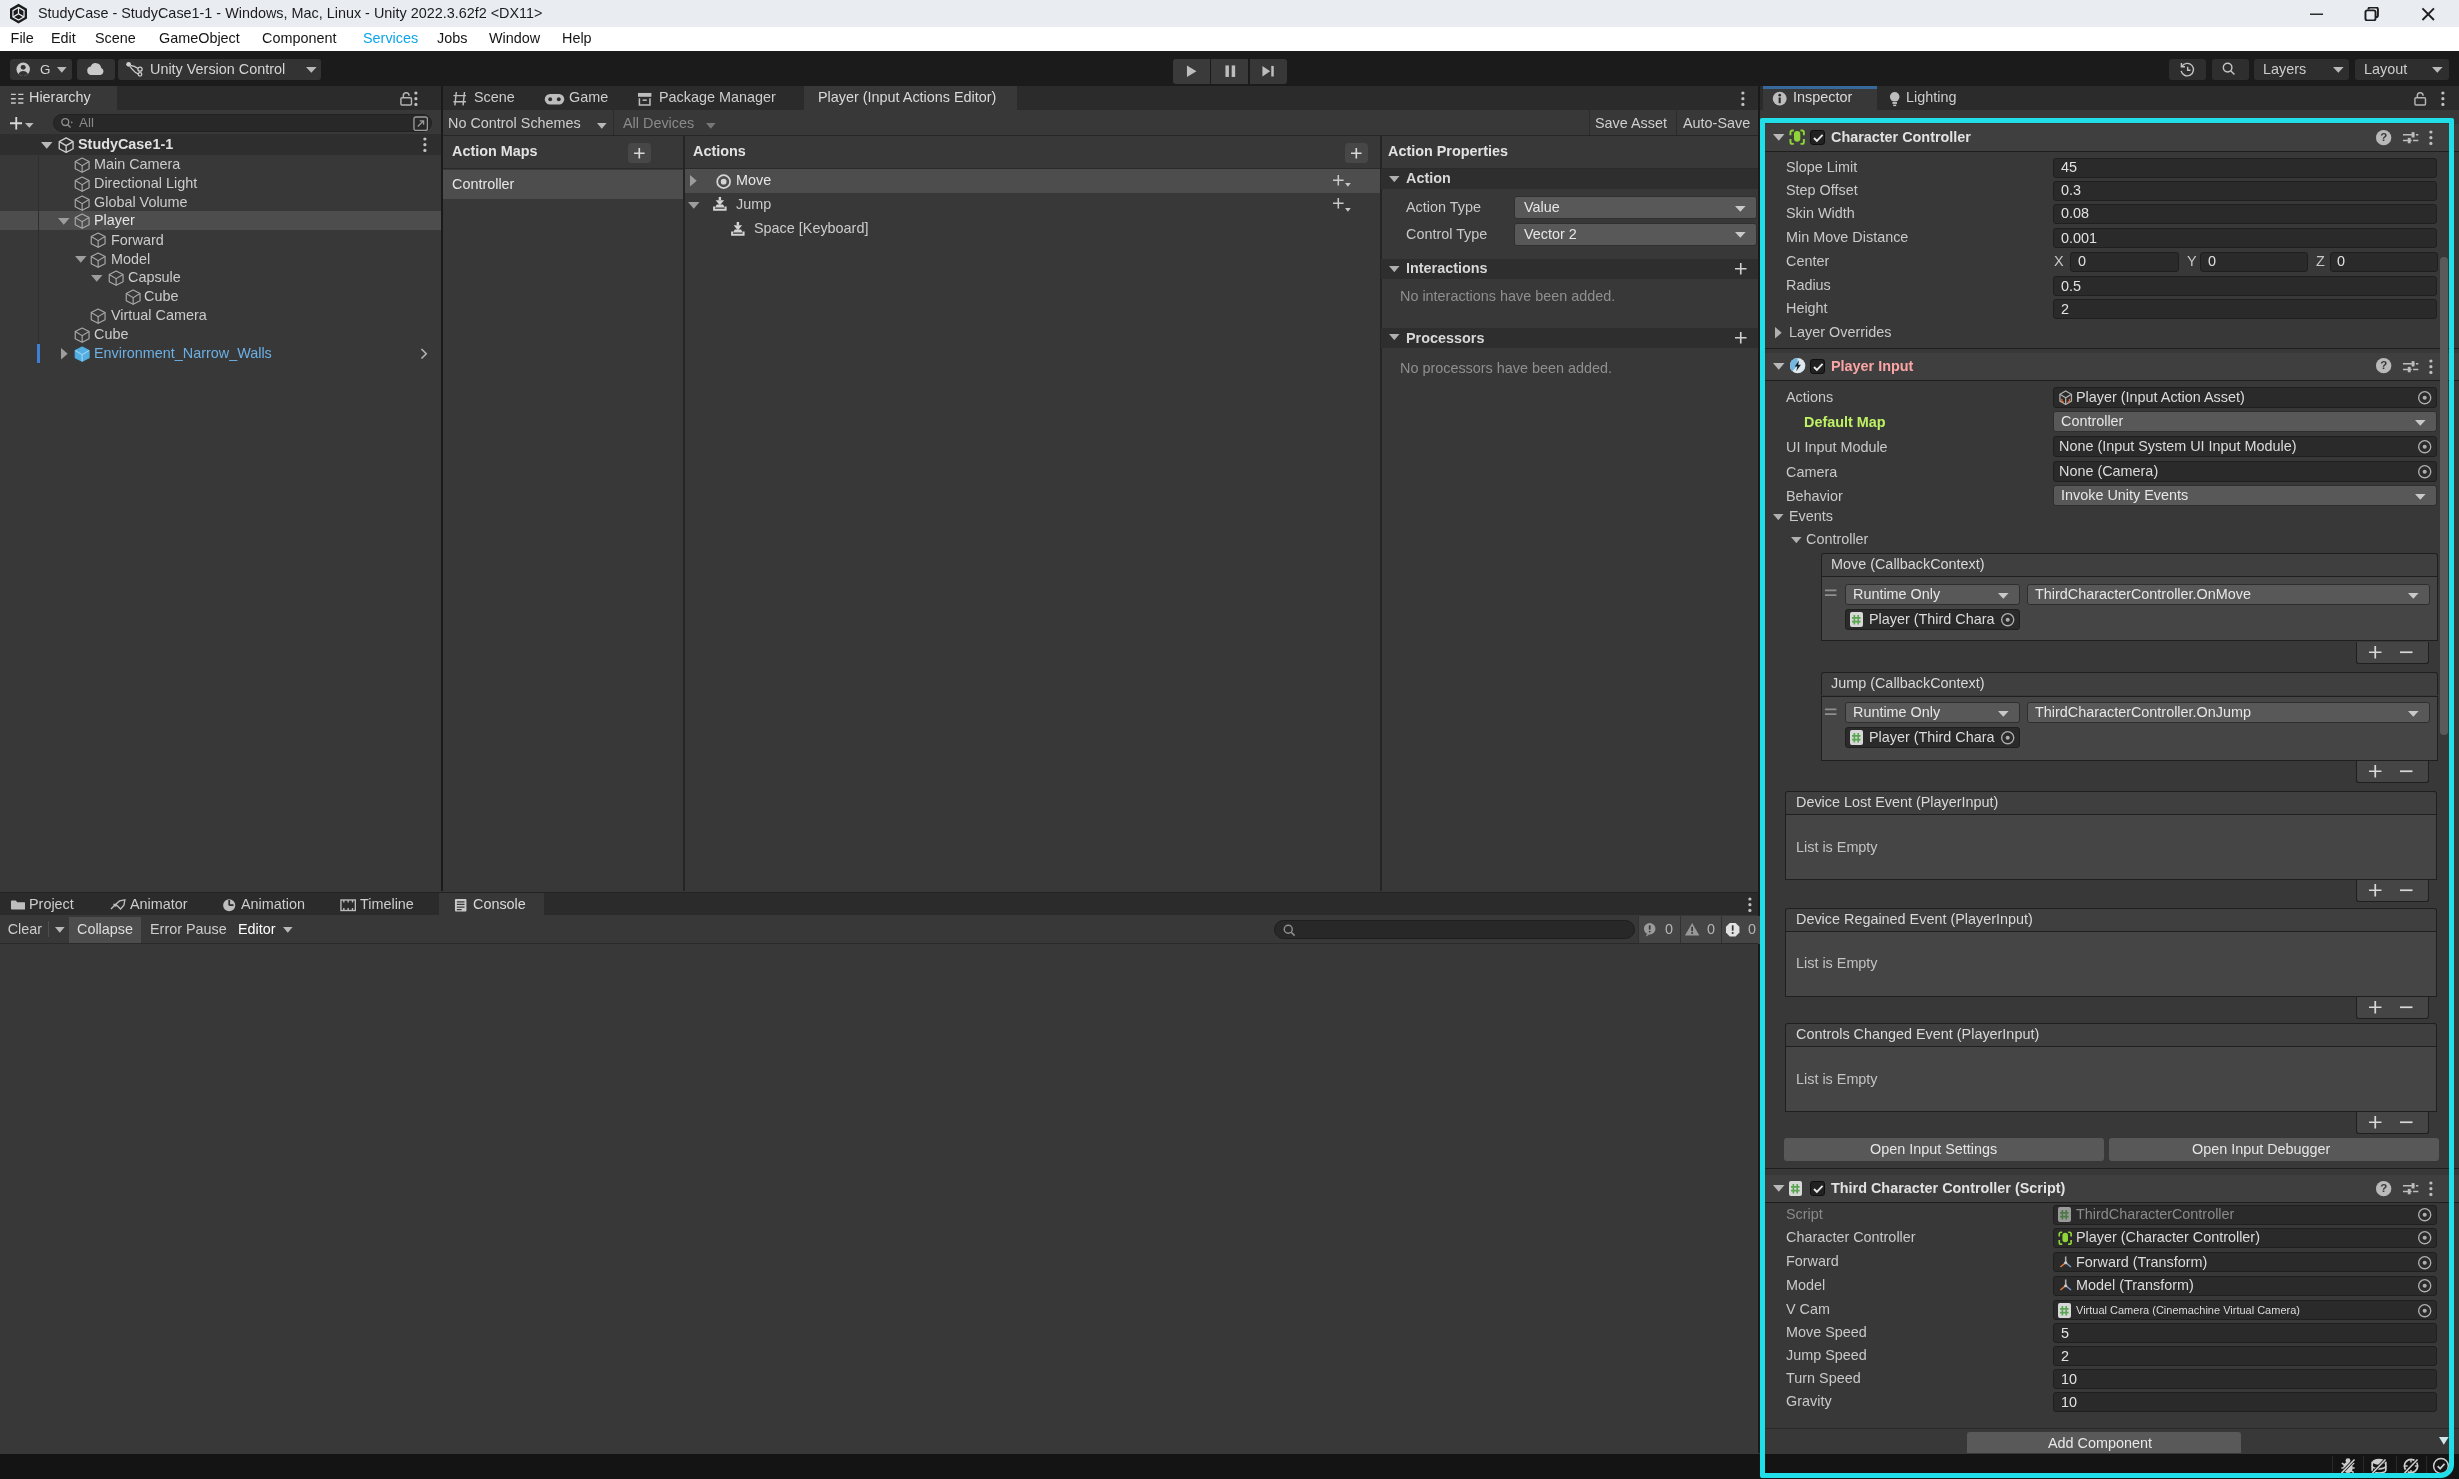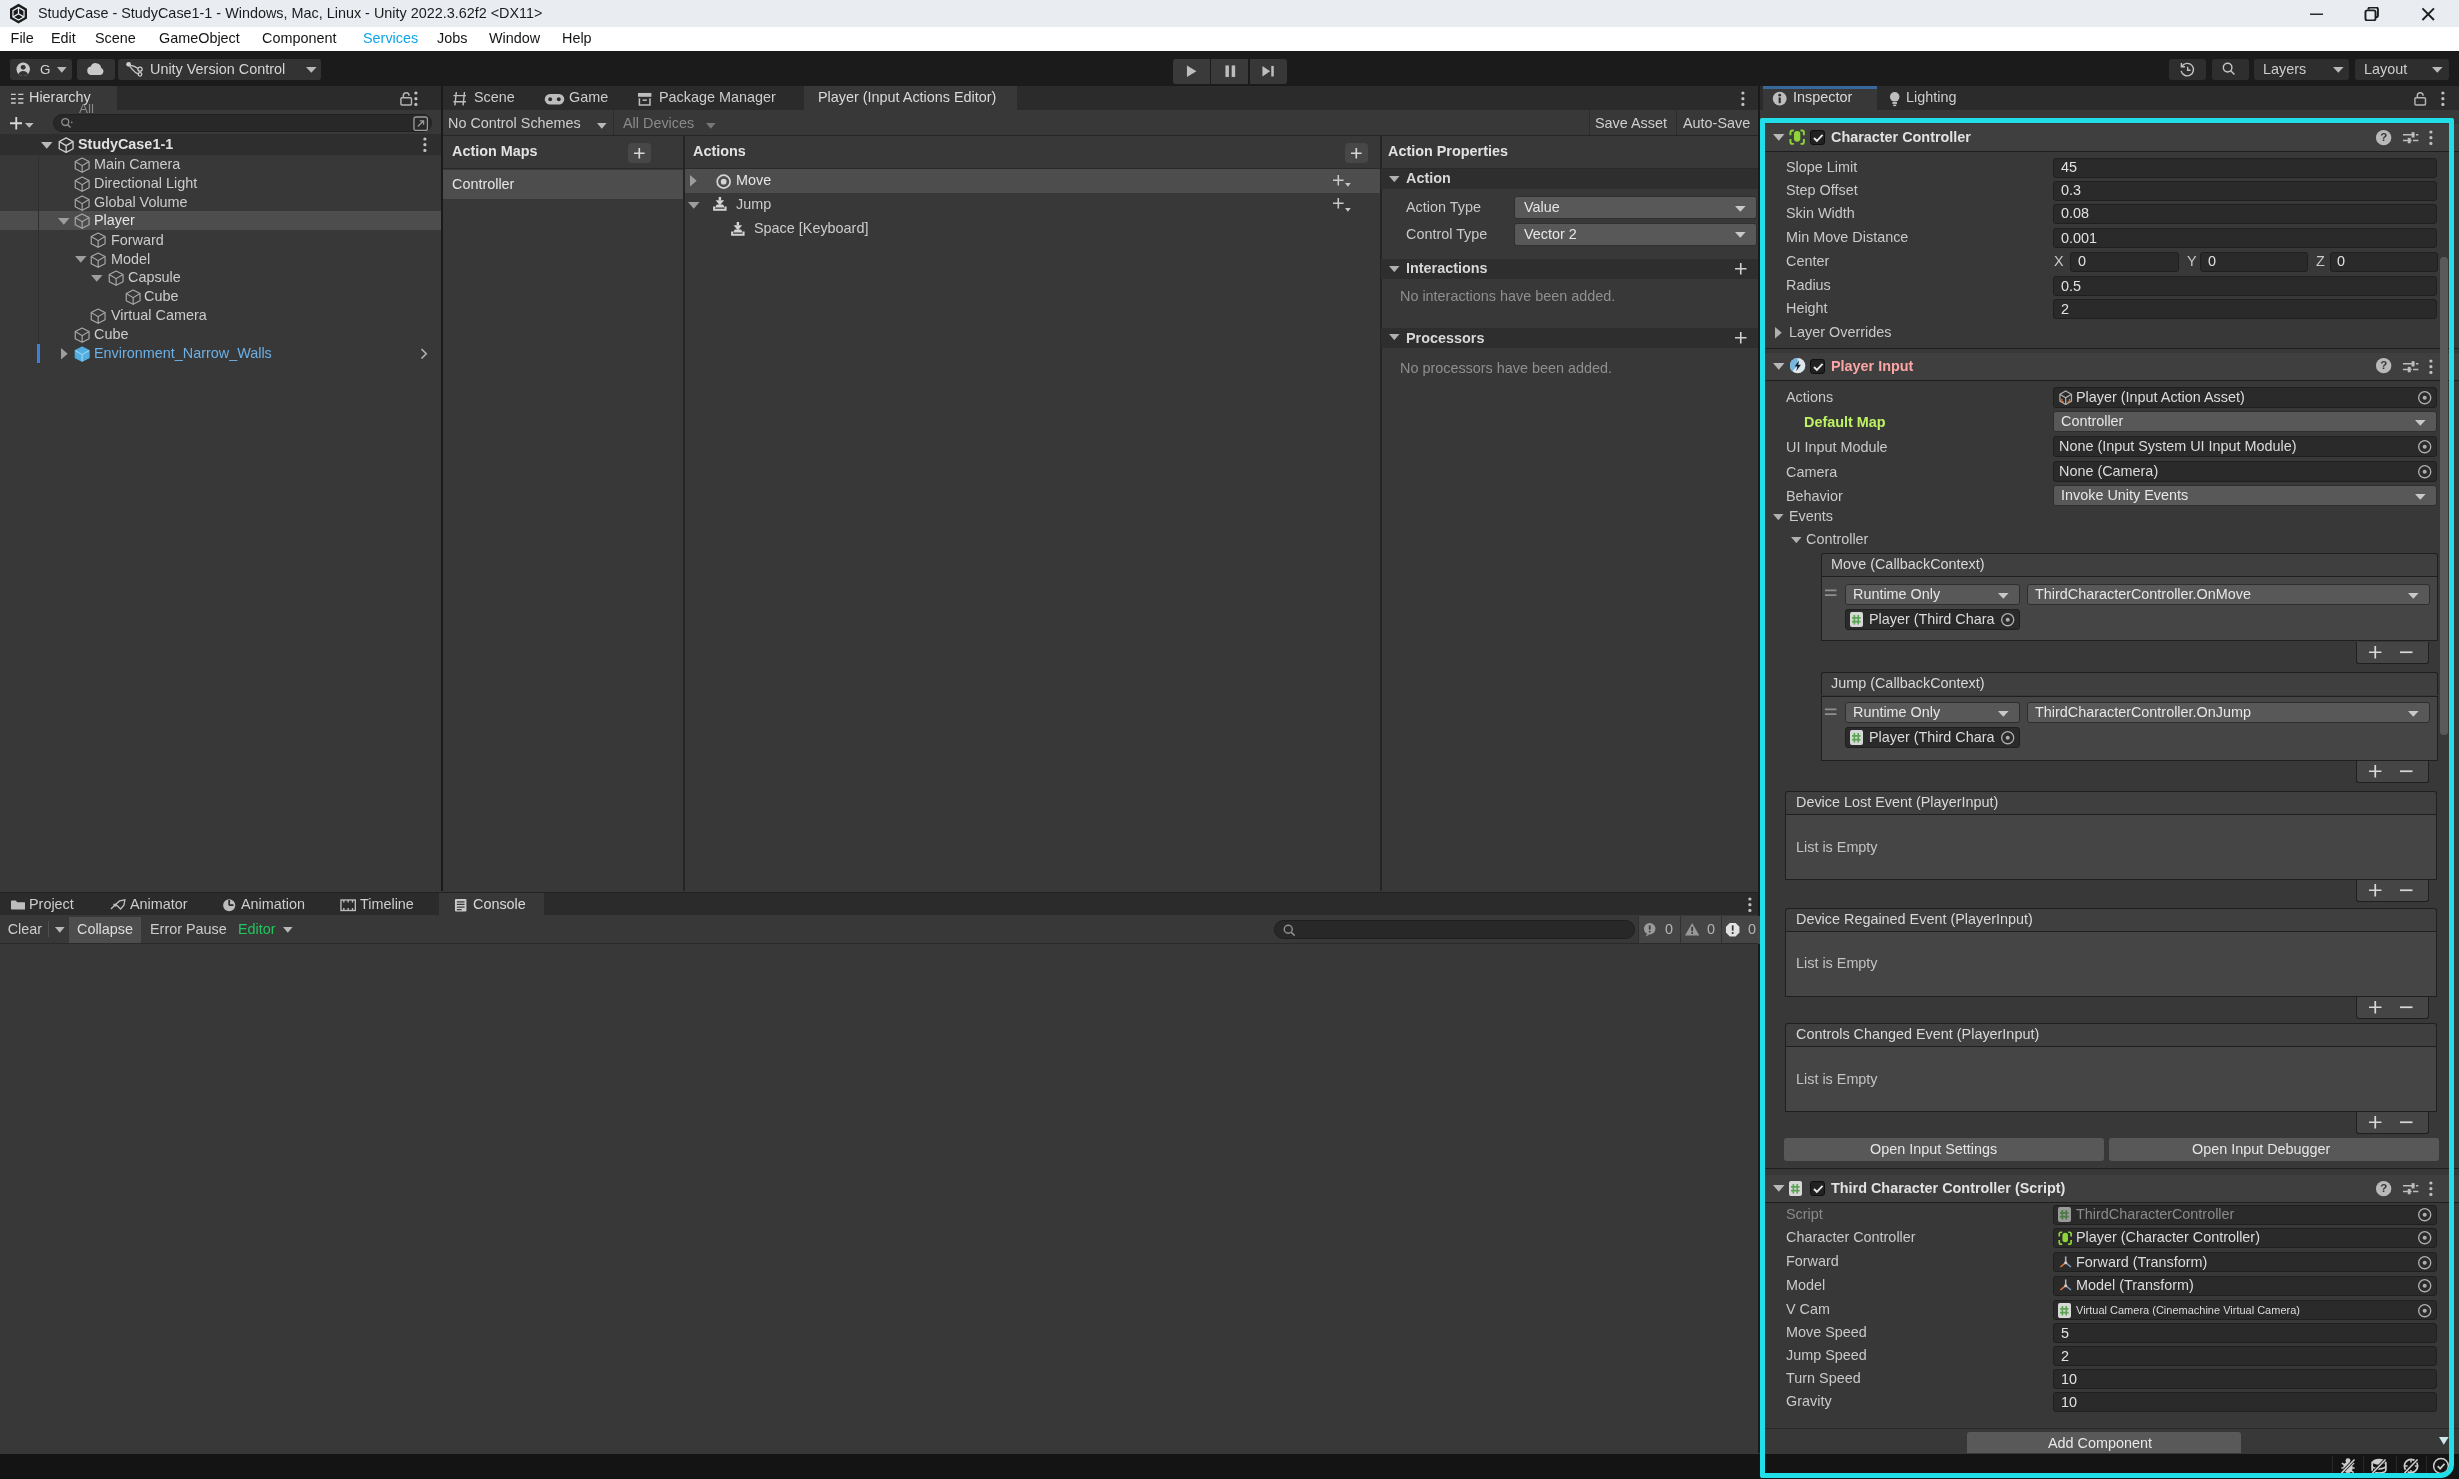--- a/index.html
+++ b/index.html
@@ -160,21 +160,21 @@
   </svg>
 <svg style="position:absolute;left:25px;top:123px" width="8.6" height="4.8" viewBox="0 0 9 5">
     <path d="M0 0h9L4.5 5Z" fill="#b9b9b9"></path>
   </svg>
 <div style="position:absolute;left:53px;top:114px;width:379px;height:18px;background:#282828;border:1px solid #212121;border-radius:9.6px"></div>
 <svg style="position:absolute;left:60px;top:117px" width="14.4" height="12.5" viewBox="0 0 15 13">
     <circle cx="5.5" cy="5.2" r="3.6" fill="none" stroke="#8f8f8f" stroke-width="1.4"></circle>
     <path d="M8 8l3 3" stroke="#8f8f8f" stroke-width="1.4"></path>
     <path d="M11.5 4.5l2.4 1.4-2.4 1.4" fill="#8f8f8f" stroke="none" transform="scale(0.8) translate(3,1)"></path>
   </svg>
-<div style="position:absolute;left:79px;top:99px;line-height:19px;font-size:13.4px;font-weight:400;color:#8a8a8a;white-space:nowrap;">All</div>
+<div style="position:absolute;left:79px;top:113px;line-height:19px;font-size:13.4px;font-weight:400;color:#8a8a8a;white-space:nowrap;">All</div>
 <svg style="position:absolute;left:413px;top:116px" width="15.4" height="15.4" viewBox="0 0 16 16">
     <rect x="1" y="1" width="14" height="14" rx="2" fill="none" stroke="#9b9b9b" stroke-width="1.4"></rect>
     <path d="M5 11 11 5M7 5h4v4" fill="none" stroke="#9b9b9b" stroke-width="1.4"></path>
   </svg>
 <div style="position:absolute;left:0px;top:134px;width:441px;height:21px;background:#2e2e2e;"></div>
 <svg style="position:absolute;left:41px;top:142px" width="11.5" height="6.7" viewBox="0 0 12 7">
     <path d="M0 0h12L6.0 7Z" fill="#b8b8b8"></path>
   </svg>
 <svg style="position:absolute;left:58px;top:137px" width="16.3" height="16.3" viewBox="0 0 17 17">
     <path d="M8.5 1 L15.7 4.760000000000001 V12.24 L8.5 16 L1.3 12.24 V4.760000000000001 Z" fill="none" stroke="#cecece" stroke-width="1.4" stroke-linejoin="round"></path>
@@ -398,21 +398,21 @@
   </svg>
 <div style="position:absolute;left:0px;top:916px;width:1758px;height:28px;background:#383838;"></div>
 <div style="position:absolute;left:7.7px;top:920px;line-height:19px;font-size:14.4px;font-weight:400;color:#cdcdcd;white-space:nowrap;">Clear</div>
 <div style="position:absolute;left:48px;top:921px;width:1px;height:16.3px;background:#4d4d4d;"></div>
 <svg style="position:absolute;left:55px;top:927px" width="9.6" height="5.8" viewBox="0 0 10 6">
     <path d="M0 0h10L5.0 6Z" fill="#b9b9b9"></path>
   </svg>
 <div style="position:absolute;left:69px;top:917px;width:72px;height:26px;background:#4d4d4d;"></div>
 <div style="position:absolute;left:77px;top:920px;line-height:19px;font-size:14.4px;font-weight:400;color:#dedede;white-space:nowrap;">Collapse</div>
 <div style="position:absolute;left:150px;top:920px;line-height:19px;font-size:14.4px;font-weight:400;color:#cdcdcd;white-space:nowrap;">Error Pause</div>
-<div style="position:absolute;left:238px;top:920px;line-height:19px;font-size:14.4px;font-weight:400;color:#22c55e;white-space:nowrap;">Editor</div>
+<div style="position:absolute;left:238px;top:920px;line-height:19px;font-size:14.4px;font-weight:400;color:#ffffff;white-space:nowrap;">Editor</div>
 <svg style="position:absolute;left:283px;top:927px" width="9.6" height="5.8" viewBox="0 0 10 6">
     <path d="M0 0h10L5.0 6Z" fill="#b9b9b9"></path>
   </svg>
 <div style="position:absolute;left:1274px;top:920px;width:361px;height:19px;background:#282828;border:1px solid #1e1e1e;border-radius:9.6px"></div>
 <svg style="position:absolute;left:1283px;top:924px" width="12.5" height="12.5" viewBox="0 0 13 13">
     <circle cx="5.46" cy="5.46" r="4.16" fill="none" stroke="#8f8f8f" stroke-width="1.5"></circle>
     <path d="M8.450000000000001 8.450000000000001 L12.09 12.09" stroke="#8f8f8f" stroke-width="1.5"></path>
   </svg>
 <div style="position:absolute;left:1639px;top:916px;width:41px;height:28px;background:#454545;"></div>
 <div style="position:absolute;left:1665px;top:920px;line-height:19px;font-size:14.4px;font-weight:400;color:#b5b5b5;white-space:nowrap;">0</div>

